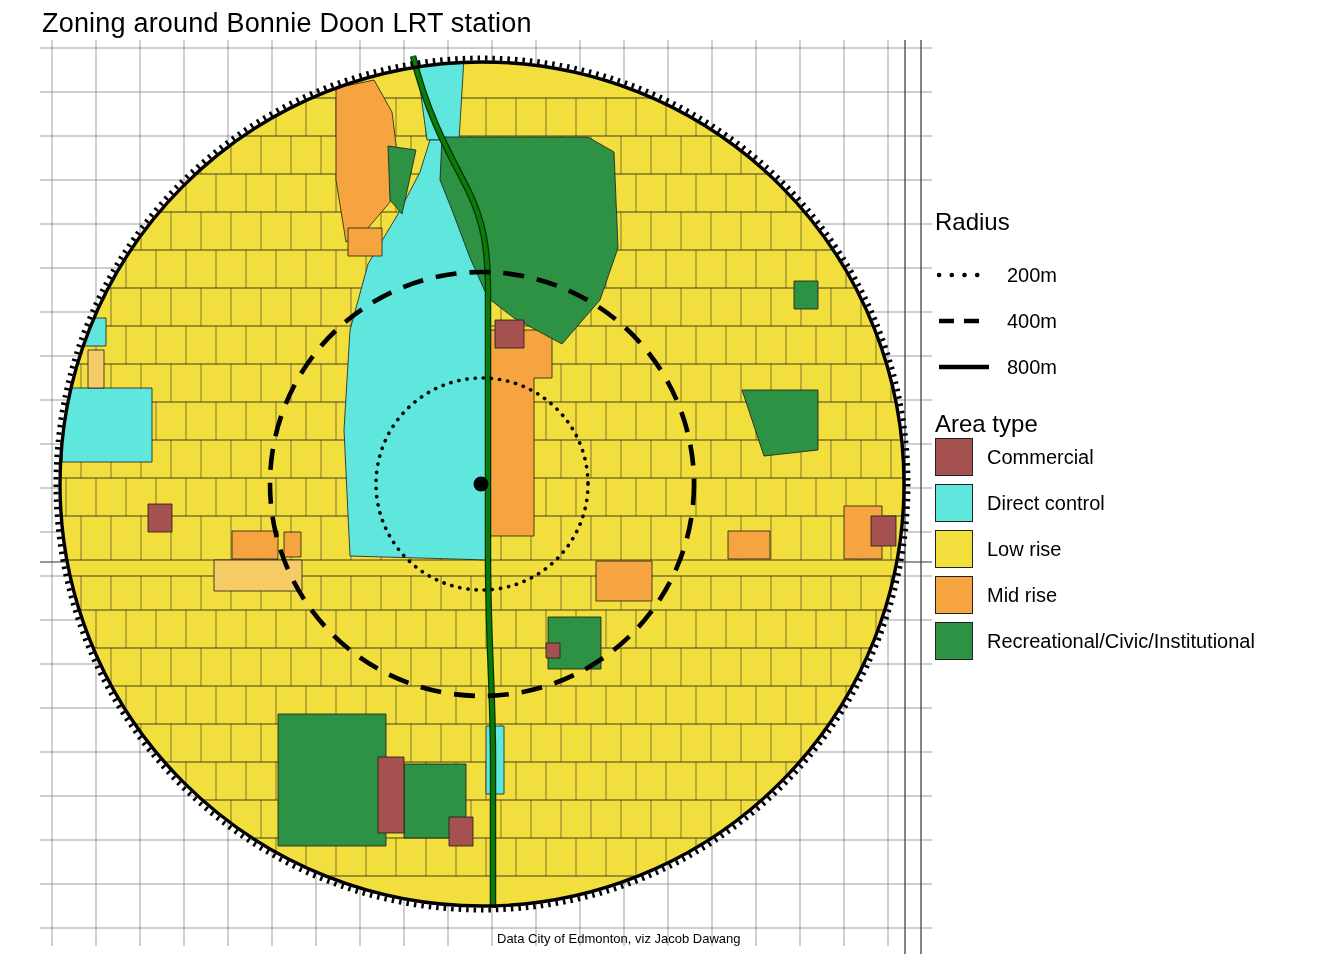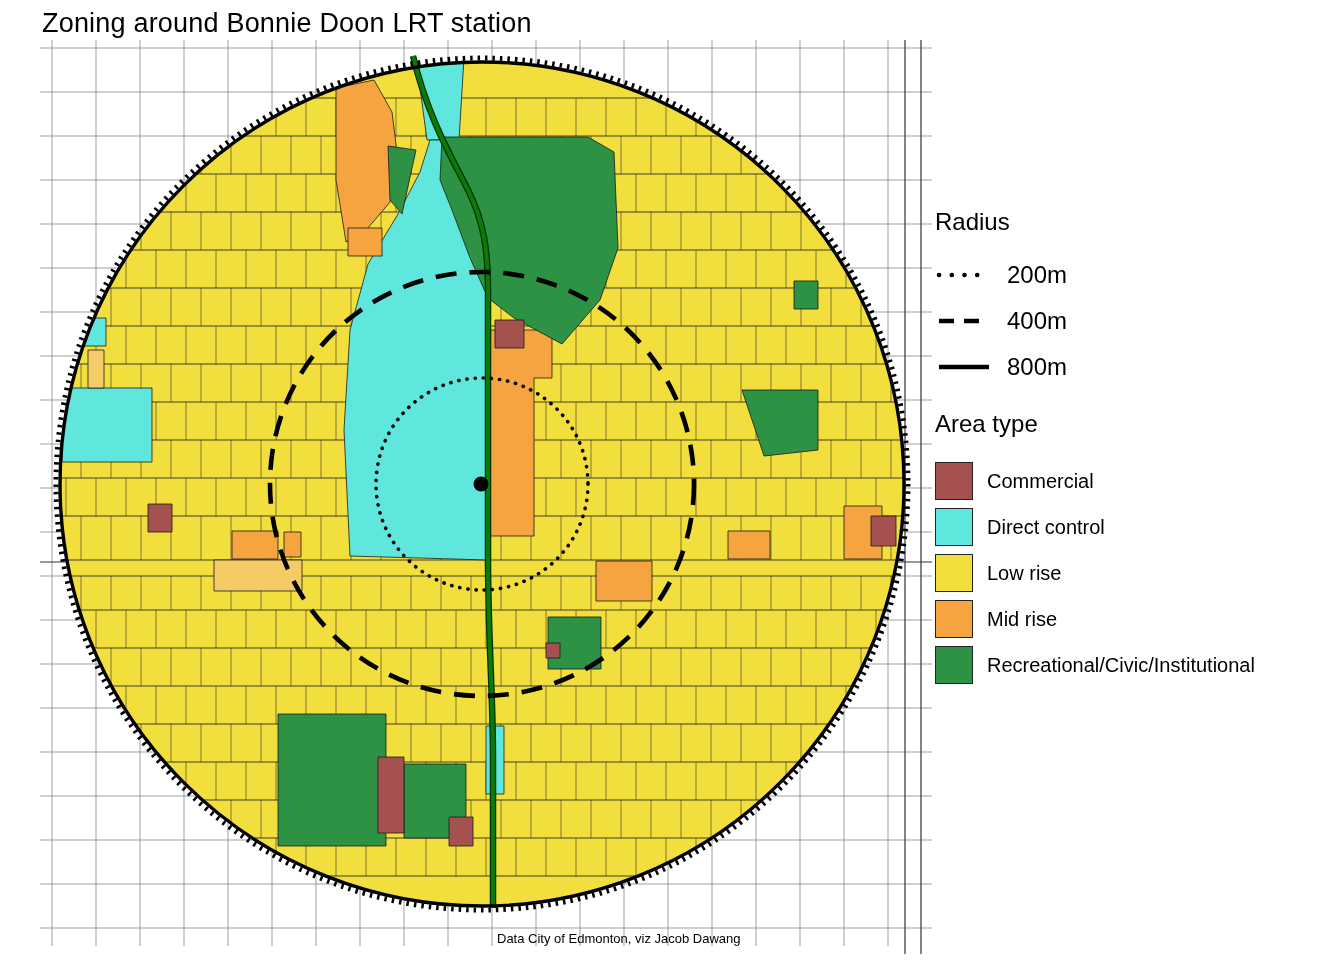--- a/index.html
+++ b/index.html
@@ -2,24 +2,24 @@
 <html><head>
 <meta charset="utf-8">
 <style>
   *{margin:0;padding:0;box-sizing:border-box}
   html,body{width:1344px;height:960px;background:#ffffff;font-family:"Liberation Sans",sans-serif;overflow:hidden;color:#000}
   .page{position:relative;width:1344px;height:948px}
   #map-svg{position:absolute;left:0;top:0}
   .title{position:absolute;left:42px;top:8px;font-size:27px;letter-spacing:.2px}
   .legend{position:absolute;left:935px;top:208px;width:406px}
   .lg-title{font-size:24px;margin-bottom:16px}
-  .lg-title.area{margin-top:20px;margin-bottom:24px}
+  .lg-title.area{margin-top:20px;margin-bottom:0}
   .lg-row{display:flex;align-items:center;height:46px}
   .lg-line{margin-right:14px;flex:0 0 58px}
-  .lg-label{font-size:24px}
+  .lg-label{font-size:20px}
   .sw-row{display:flex;align-items:center;margin-bottom:8px}
   .swatch{width:38px;height:38px;border:1px solid #222;margin-right:14px;flex:0 0 38px}
   .sw-label{font-size:20px;white-space:nowrap}
   .caption{position:absolute;left:497px;top:931px;font-size:13px}
 </style>
 </head>
 <body>
 
 <div class="page">
   <svg id="map-svg" width="1344" height="960" viewBox="0 0 1344 960">

